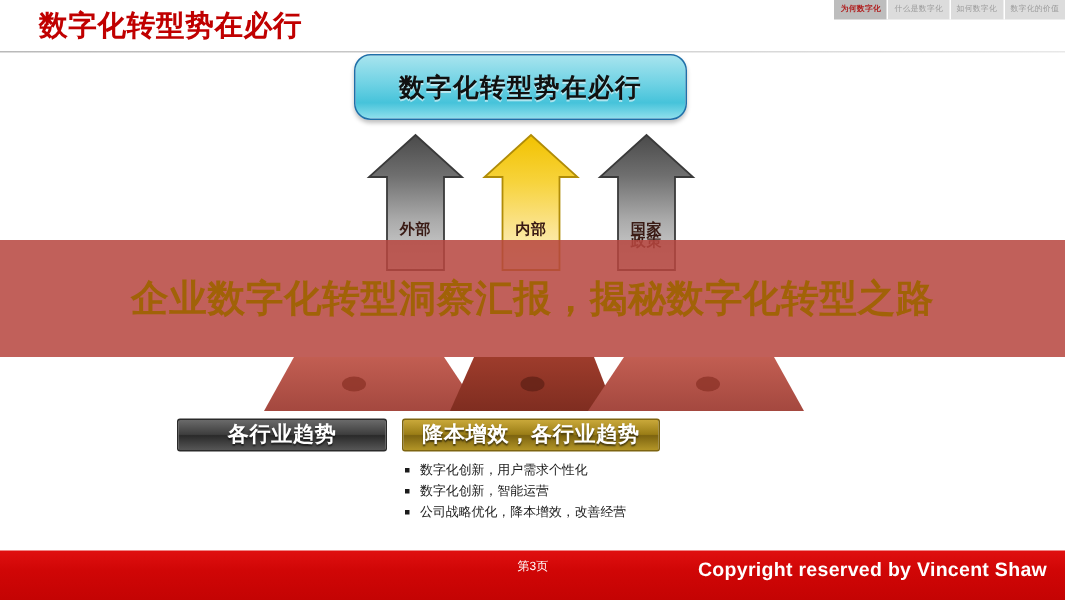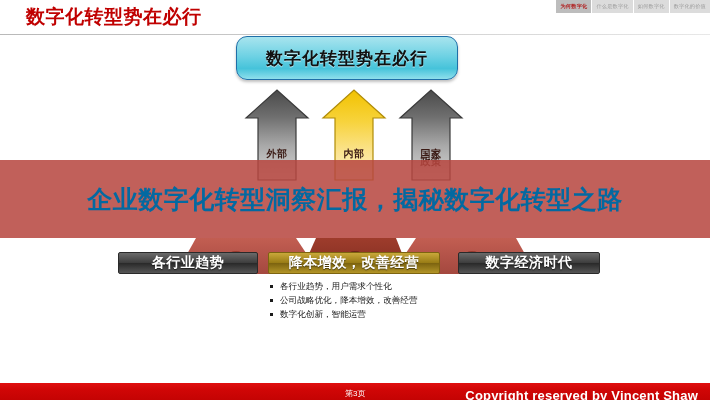--- a/index.html
+++ b/index.html
@@ -87,39 +87,40 @@
     letter-spacing: 0.5px;
   }
 
   
   #overlay {
     position: absolute; left: 0; top: 160px; width: 710px; height: 78px;
     background: rgba(183, 70, 63, 0.86);
     display: flex; align-items: center; justify-content: center;
   }
   #overlay-text {
-    font-size: 25px; font-weight: bold; color: #0369a1;
+    font-size: 25px; font-weight: bold; color: #a16207;
     line-height: 32px; text-align: center;
     letter-spacing: 0.5px;
     width: 600px;
   }
 
   
   #columns {
     position: absolute; left: 0; top: 252px; width: 710px; height: 125px;
   }
   .col { position: absolute; top: 0; }
   .col-head {
     display: flex; align-items: center; justify-content: center;
     height: 22px;
     border-radius: 2px;
     font-size: 14px; font-weight: bold;
     color: #ffffff;
     letter-spacing: 0.5px;
     text-shadow: 0 1px 1px rgba(0,0,0,0.55);
+    margin-top: 27px;
   }
   .col-head.dark {
     background: linear-gradient(180deg, #6a6a6a 0%, #3e3e3e 48%, #2a2a2a 52%, #565656 100%);
     border: 1px solid #2a2a2a;
   }
   .col-head.gold {
     background: linear-gradient(180deg, #c9a83a 0%, #9a7d16 48%, #7d6410 52%, #b39527 100%);
     border: 1px solid #7d6410;
   }
   .bullets { margin-top: 7px; }
@@ -135,21 +136,21 @@
     content: "";
     position: absolute; left: 2px; top: 4px;
     width: 3px; height: 3px;
     background: #1b1b1b;
   }
   .bullet.nomark { padding-left: 2px; }
   .bullet.nomark::before { display: none; }
 
   
   #footer {
-    position: absolute; left: 0; bottom: 0; width: 710px; height: 17px;
+    position: absolute; left: 0; bottom: 0; width: 710px; height: 33px;
     background: linear-gradient(180deg, #e01010 0%, #d00606 40%, #c40303 100%);
     padding-left: 29px;
   }
   #page-number {
     position: absolute; left: 345px; top: 5px;
     font-size: 8px; color: #ffffff; font-weight: normal;
   }
   #copyright {
     position: absolute; right: 12px; top: 5px;
     font-size: 13px; color: #ffffff; font-weight: bold;
@@ -237,30 +238,29 @@
     <div id="overlay-text">企业数字化转型洞察汇报，揭秘数字化转型之路</div>
   </div>
 
   <div id="columns">
 
     <div class="col" style="left:118px; width:140px;">
       <div class="col-head dark">各行业趋势</div>
     </div>
 
     <div class="col" style="left:268px; width:172px;">
-      <div class="col-head gold">降本增效，改善经营</div>
+      <div class="col-head gold">降本增效，各行业趋势</div>
       <div class="bullets">
-        <div class="bullet">各行业趋势，用户需求个性化</div>
+        <div class="bullet">数字化创新，用户需求个性化</div>
+        <div class="bullet">数字化创新，智能运营</div>
         <div class="bullet">公司战略优化，降本增效，改善经营</div>
-        <div class="bullet">数字化创新，智能运营</div>
       </div>
     </div>
 
     <div class="col" style="left:458px; width:142px;">
-      <div class="col-head dark">数字经济时代</div>
       <div class="bullets">
       </div>
     </div>
 
   </div>
 
   <div id="footer">
     <div id="page-number">第3页</div>
     <div id="copyright">Copyright reserved by Vincent Shaw</div>
   </div>

